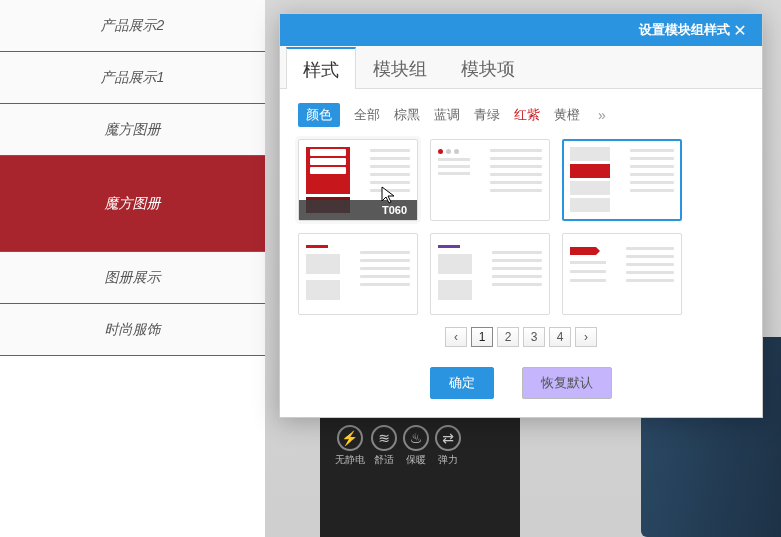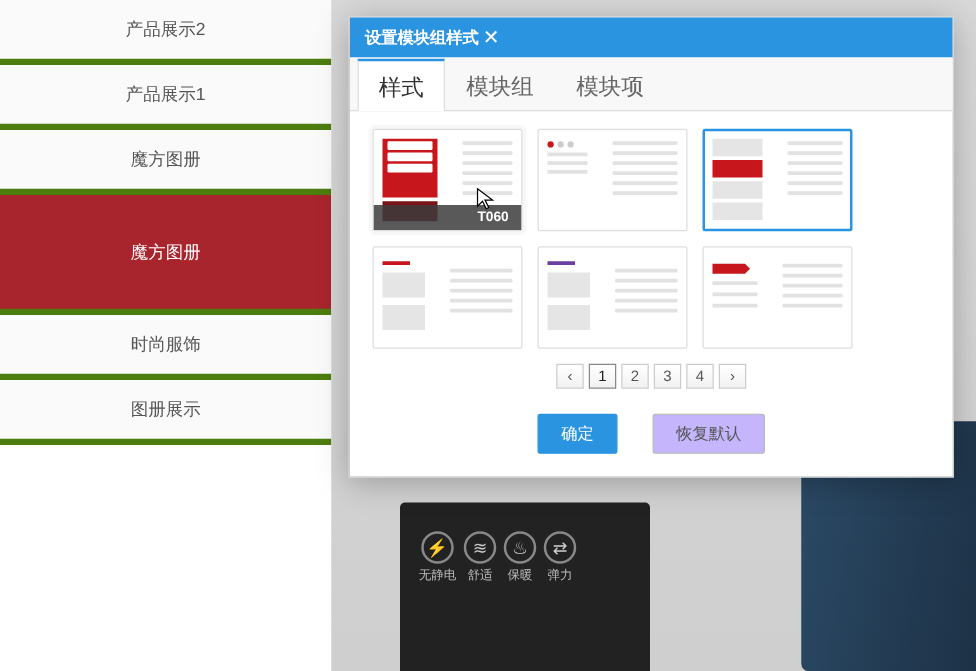--- a/index.html
+++ b/index.html
@@ -1,31 +1,31 @@
 <!DOCTYPE html>
 <html><head>
   <meta charset="utf-8">
   <style>
     * { box-sizing: border-box; margin: 0; padding: 0; }
     html, body { width: 781px; height: 537px; overflow: hidden; font-family: "Microsoft YaHei", Arial, sans-serif; background: #fff; }
     body { position: relative; }
 
     .sidebar { position: absolute; left: 0; top: 0; width: 265px; height: 537px; background: #fff; }
-    .sidebar-item { height: 52px; display: flex; align-items: center; justify-content: center; color: #555; font-size: 14px; background: #fafafa; border-bottom: 5px solid #4d7c0f; cursor: pointer; }
+    .sidebar-item { height: 52px; display: flex; align-items: center; justify-content: center; color: #555; font-size: 14px; background: #fafafa; border-bottom: 1px solid #4d7c0f; cursor: pointer; font-style: italic; }
     .sidebar-item.active { background: #a8252d; color: #fff; height: 96px; }
 
     .bg-area { position: absolute; left: 265px; top: 0; right: 0; bottom: 0; background: linear-gradient(#d8d8d8, #cfcfcf); }
     .bg-left { position: absolute; left: 55px; bottom: 0; width: 200px; height: 135px; background: #222; border-radius: 4px 4px 0 0; }
     .bg-badges { display: flex; gap: 6px; position: absolute; left: 70px; bottom: 70px; }
     .bg-badge { display: flex; flex-direction: column; align-items: center; color: #bbb; font-size: 10px; gap: 2px; }
     .bg-badge .ico { width: 26px; height: 26px; border-radius: 50%; border: 2px solid #888; display: flex; align-items: center; justify-content: center; color: #ccc; font-size: 14px; }
     .bg-right { position: absolute; right: -40px; bottom: 0; width: 180px; height: 200px; background: linear-gradient(100deg, #2b4a66, #1a2c3f); border-radius: 6px; }
 
     .dialog { position: absolute; left: 279px; top: 13px; width: 484px; background: #fff; box-shadow: 0 4px 24px rgba(0,0,0,0.25); border: 1px solid #ccc; }
-    .dialog-header { background: #2b94e1; height: 32px; display: flex; align-items: center; padding: 0 12px; justify-content: flex-start; }
+    .dialog-header { background: #2b94e1; height: 32px; display: flex; align-items: center; padding: 0 12px; justify-content: flex-end; }
     .dialog-title { color: #fff; font-size: 13px; font-weight: bold; }
     .close-btn { color: #fff; font-size: 16px; cursor: pointer; width: 20px; height: 20px; display: flex; align-items: center; justify-content: center; }
 
     .tabs { display: flex; border-bottom: 1px solid #ddd; background: #f8f8f8; padding-left: 6px; }
     .tab { padding: 9px 16px 7px; font-size: 18px; color: #666; cursor: pointer; border: 1px solid transparent; border-bottom: none; position: relative; top: 1px; }
     .tab.active { background: #fff; color: #333; border-color: #ddd; border-top: 2px solid #2b94e1; }
 
     .dialog-body { padding: 14px 18px 18px; }
 
     .filters { display: flex; align-items: center; gap: 14px; font-size: 13px; margin-bottom: 12px; }
@@ -84,24 +84,24 @@
   <div class="sidebar-item">
       <span>产品展示1</span>
     </div>
   <div class="sidebar-item">
       <span>魔方图册</span>
     </div>
   <div class="sidebar-item active">
       <span>魔方图册</span>
     </div>
   <div class="sidebar-item">
+      <span>图册展示</span>
+    </div>
+  <div class="sidebar-item">
       <span>时尚服饰</span>
-    </div>
-  <div class="sidebar-item">
-      <span>图册展示</span>
     </div>
 </div>
 
 <div class="bg-area">
   <div class="bg-left"></div>
   <div class="bg-badges">
     <div class="bg-badge">
         <div class="ico">⚡</div>
         <span>无静电</span>
       </div>
@@ -128,20 +128,30 @@
   </div>
 
   <div class="tabs">
     <div class="tab active"><span>样式</span></div>
     <div class="tab"><span>模块组</span></div>
     <div class="tab"><span>模块项</span></div>
   </div>
 
   <div class="dialog-body">
 
+    <div class="filters">
+      <span class="filter pill">颜色</span>
+      <span class="filter">全部</span>
+      <span class="filter">棕黑</span>
+      <span class="filter">蓝调</span>
+      <span class="filter">青绿</span>
+      <span class="filter selected">红紫</span>
+      <span class="filter">黄橙</span>
+      <span class="more-arrow">»</span>
+    </div>
 
     <div class="grid">
 
       <div class="tpl hoverstate">
         <div class="left-block" style="flex:0 0 44px;">
           <div class="lb-red" style="height:48px;">
               <div class="lb-bar"></div>
               <div class="lb-bar"></div>
               <div class="lb-bar"></div>
             </div>

